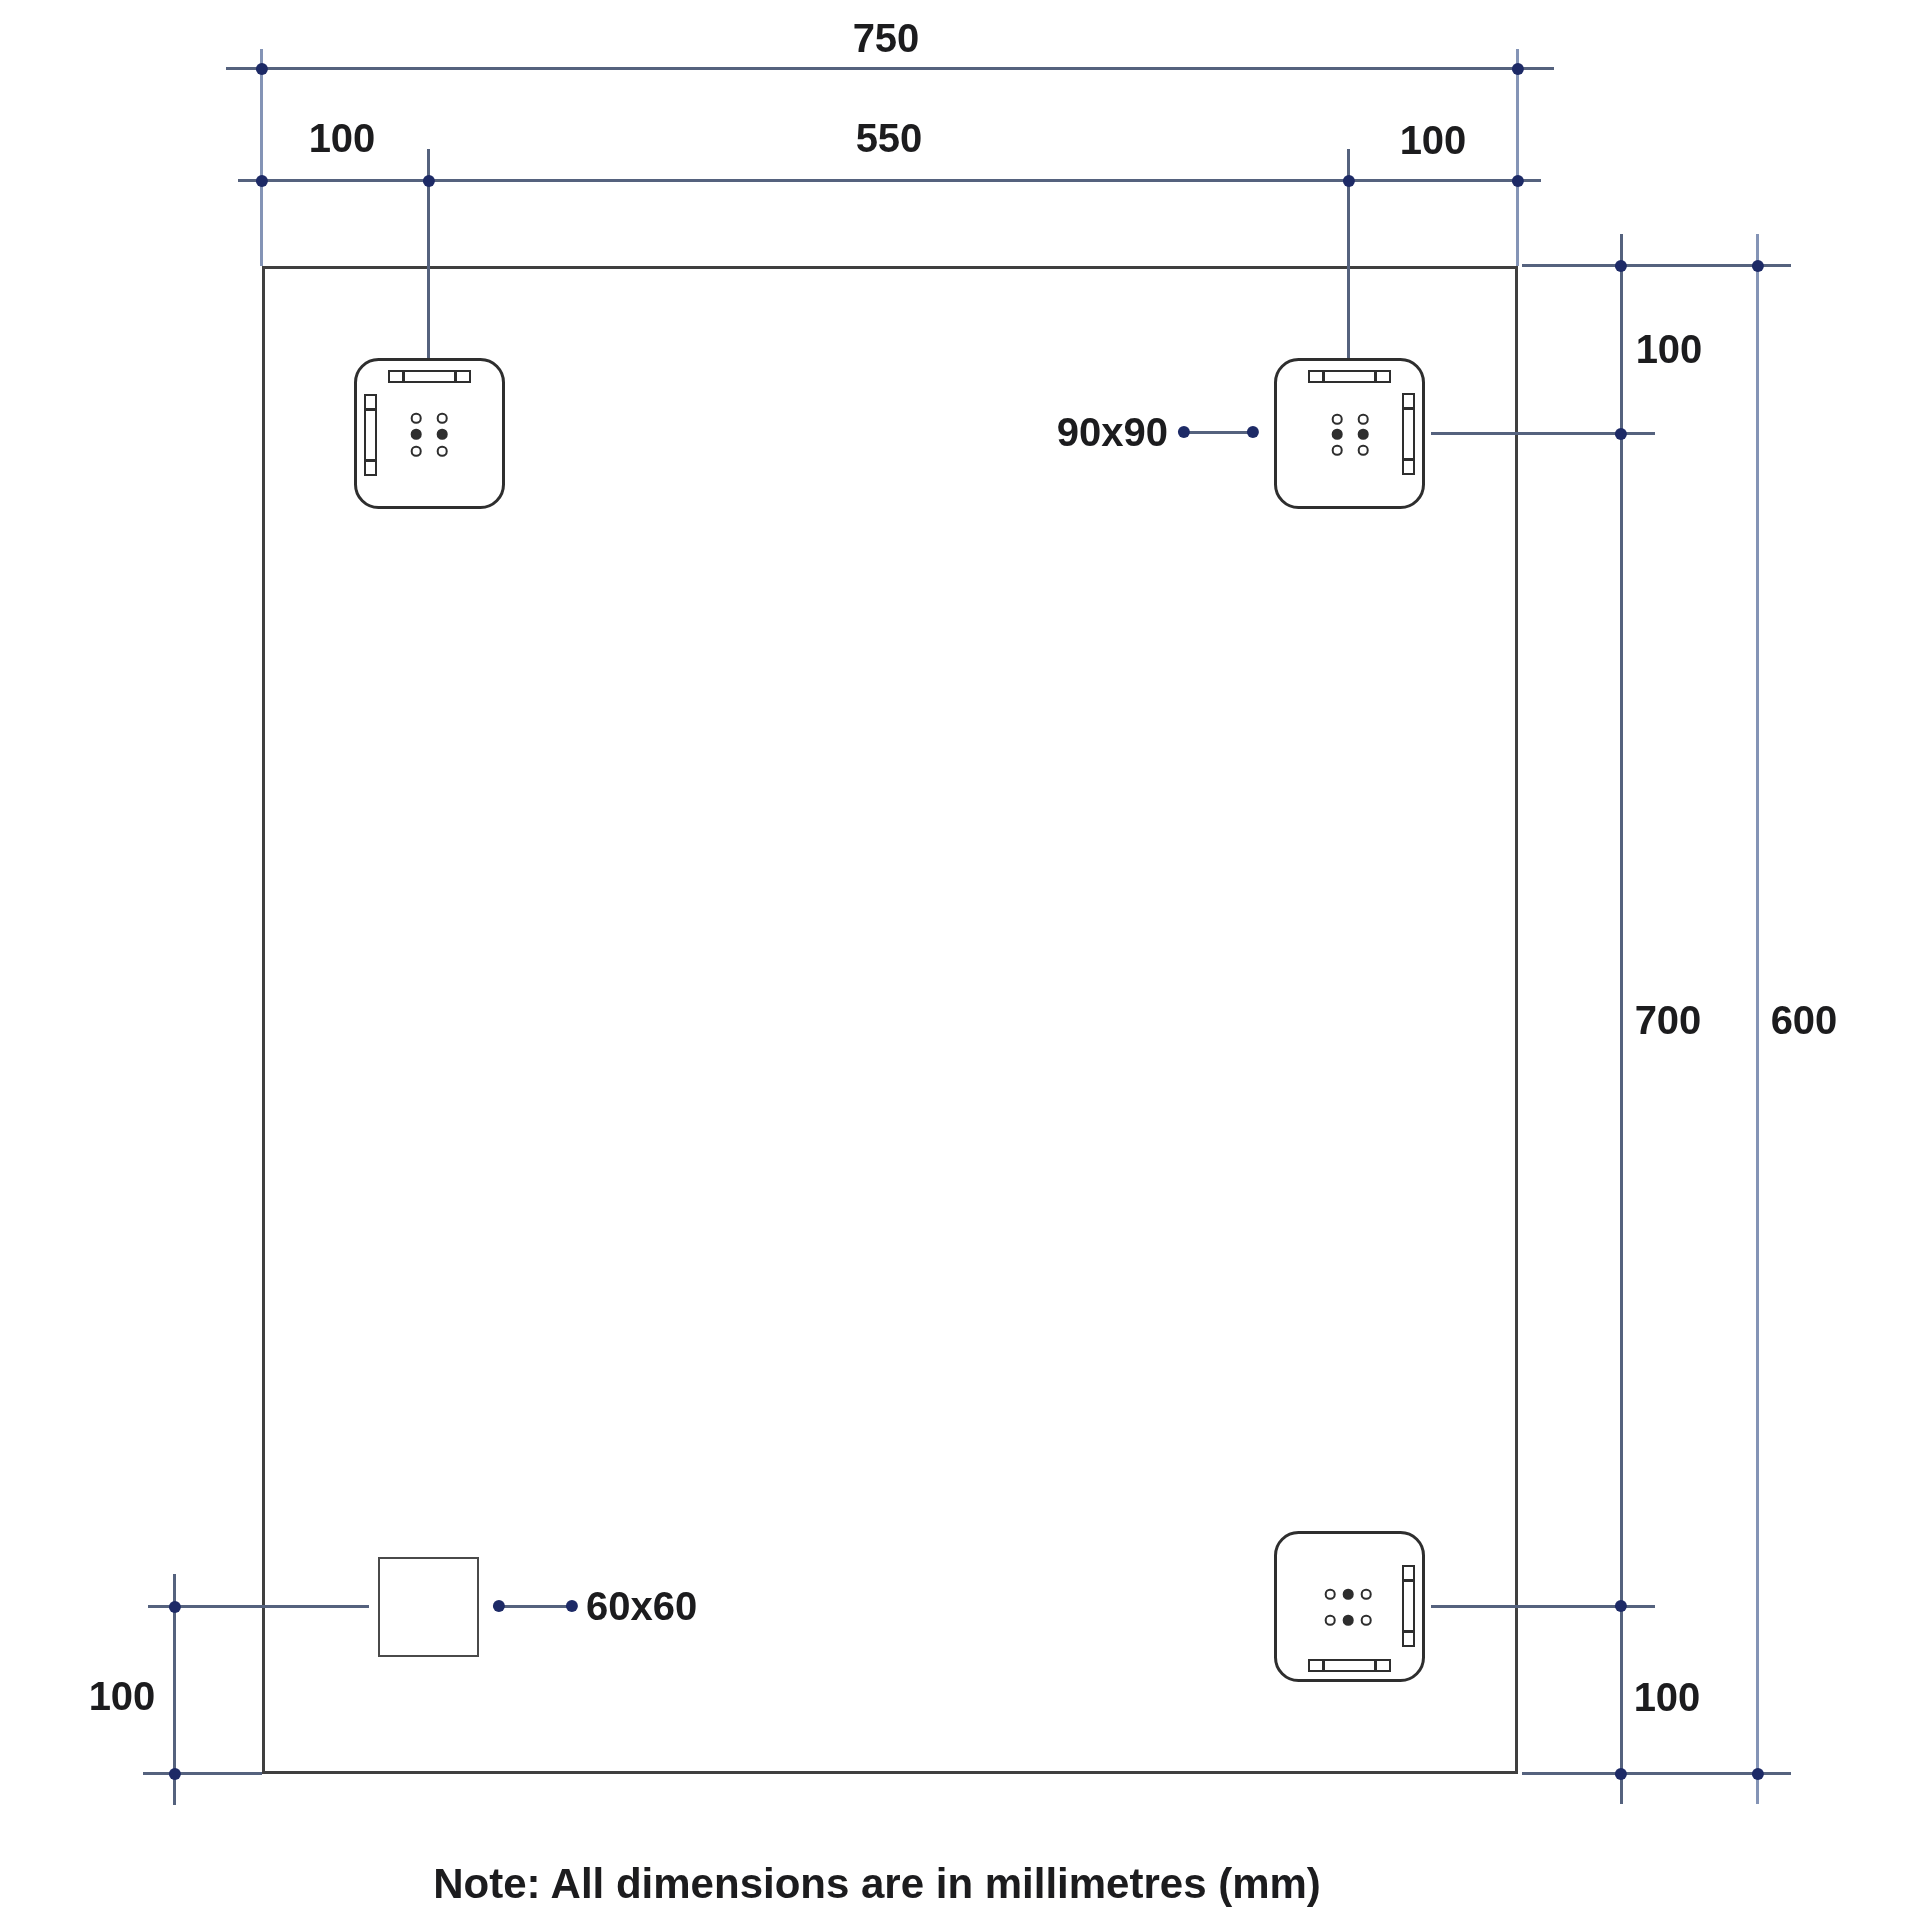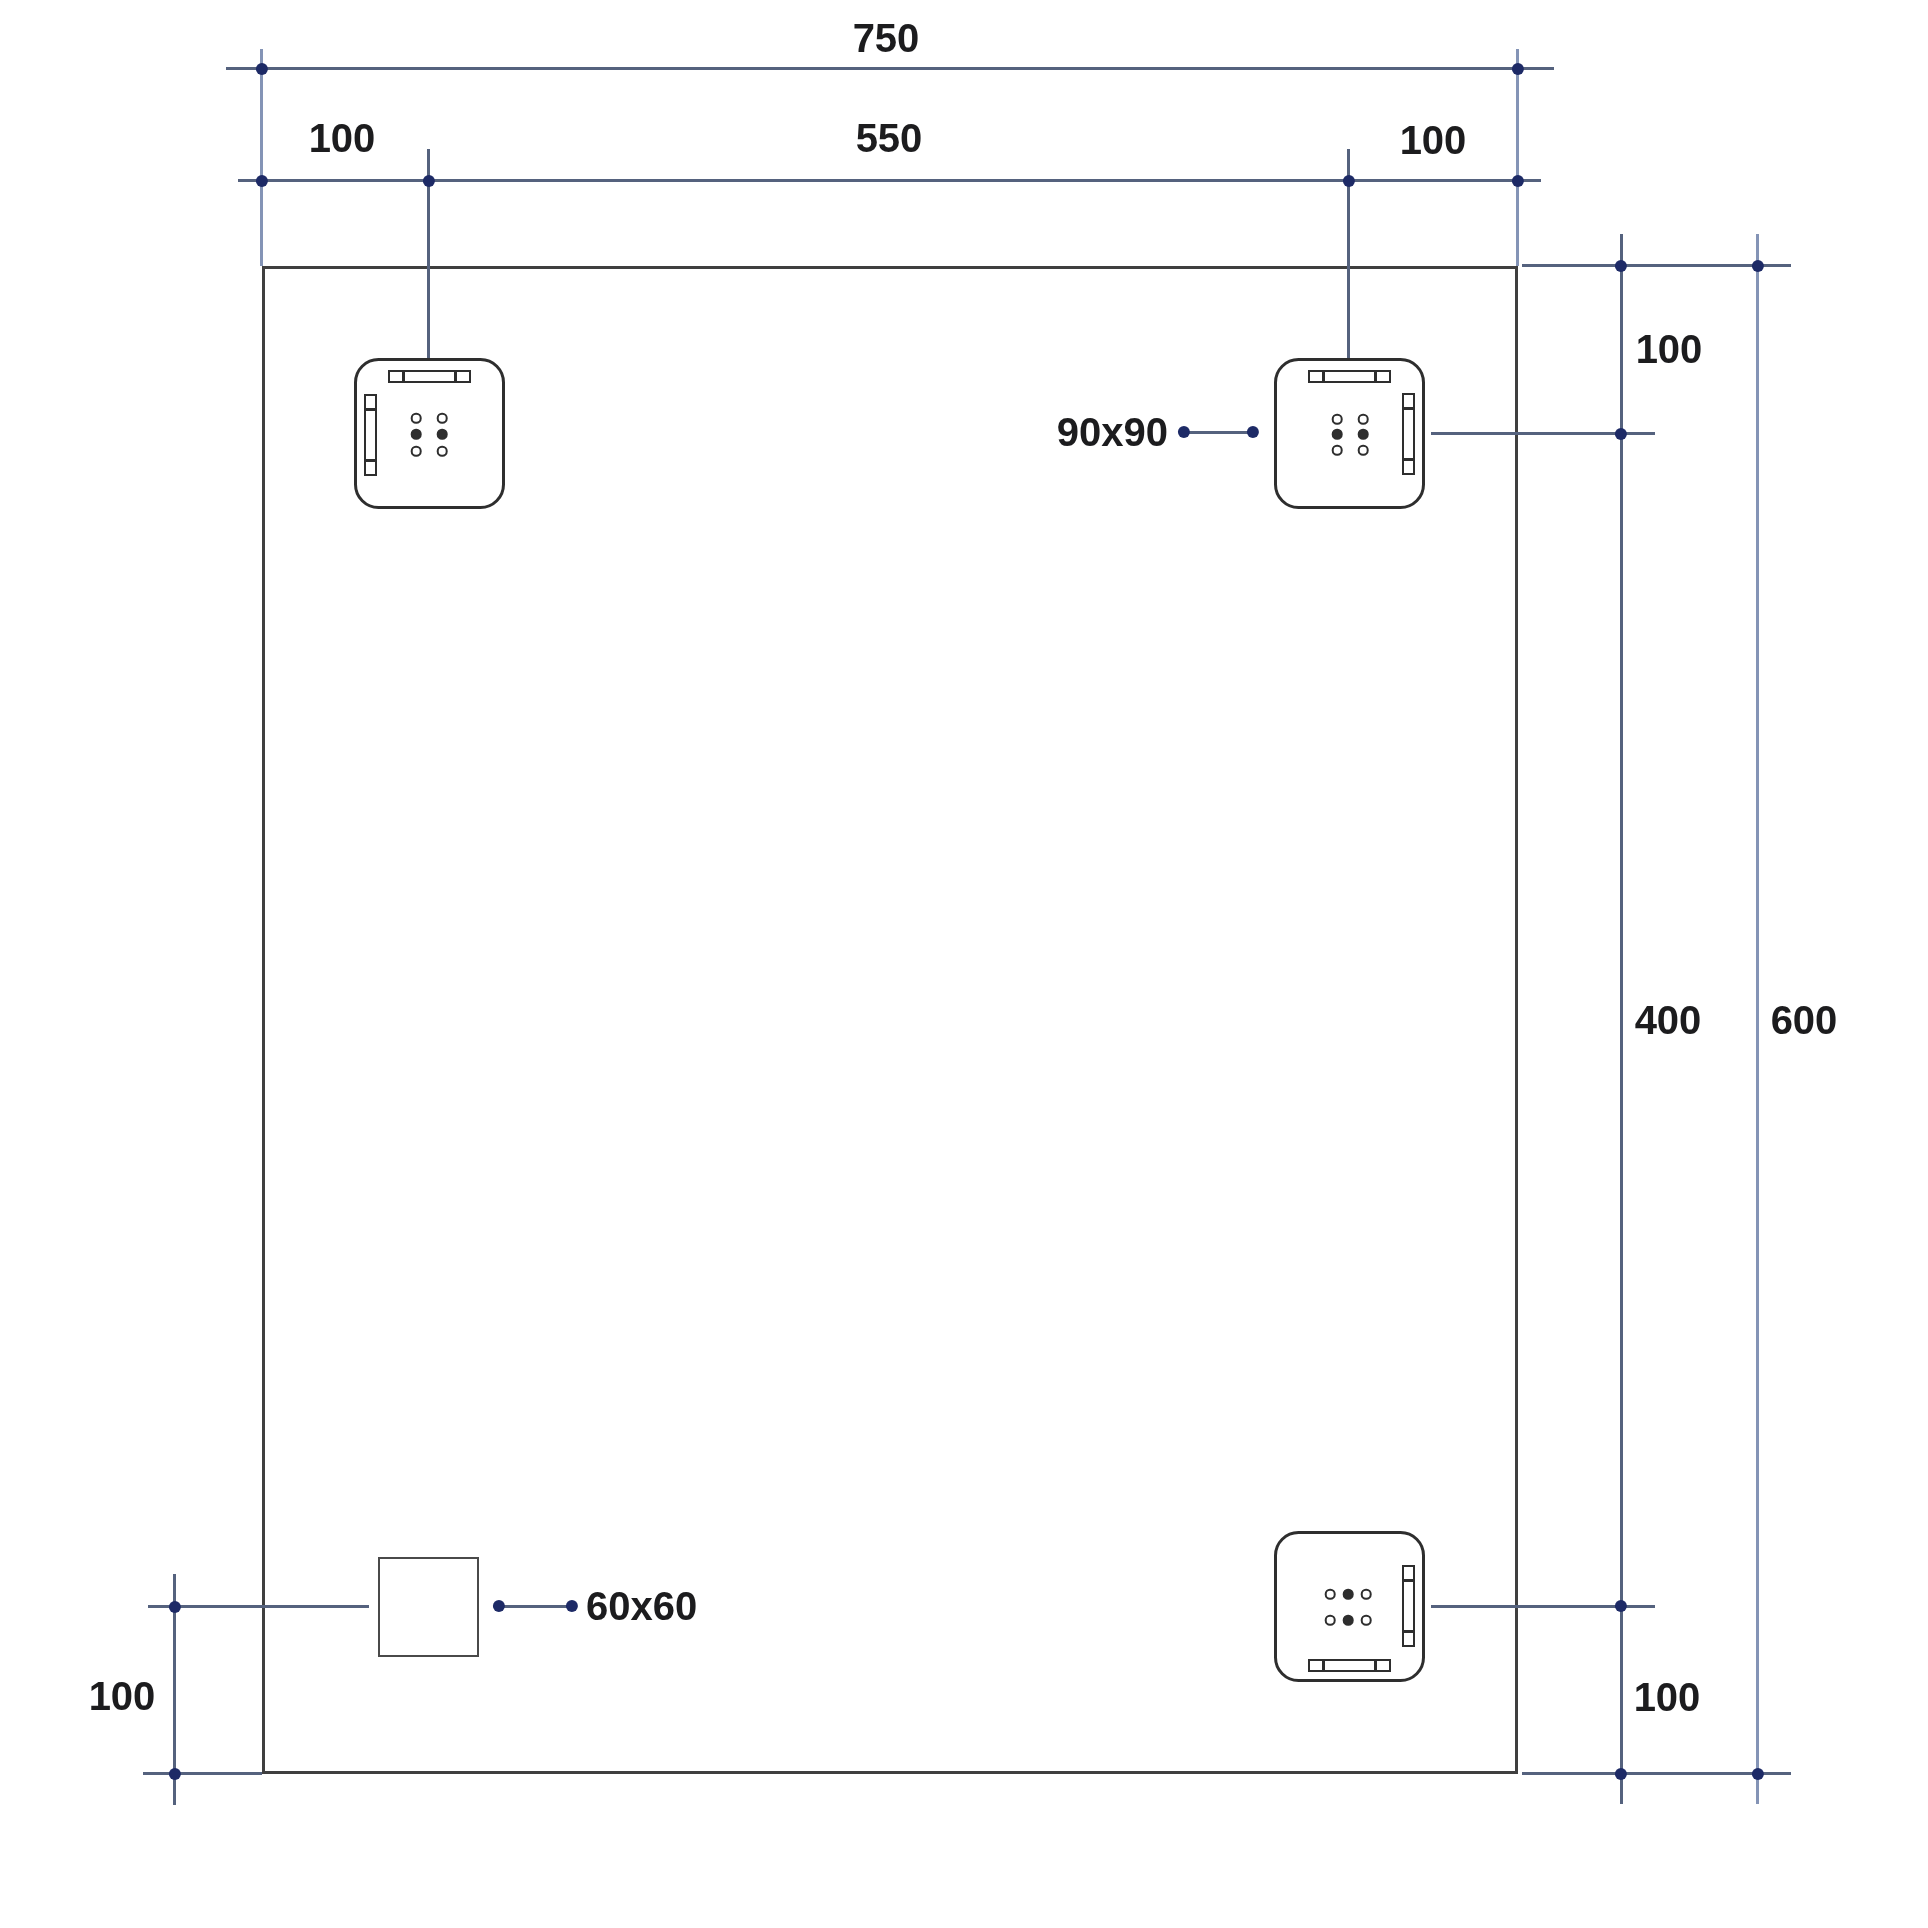--- a/index.html
+++ b/index.html
@@ -81,21 +81,21 @@
   <div class="dot" style="left:1184px;top:432px;"></div>
   <div class="dot" style="left:1253px;top:432px;"></div>
   <div class="dot" style="left:499px;top:1606px;"></div>
   <div class="dot" style="left:572px;top:1606px;"></div>
 
   <div class="dim-label" style="left:886px;top:38px;">750</div>
   <div class="dim-label" style="left:342px;top:138px;">100</div>
   <div class="dim-label" style="left:889px;top:138px;">550</div>
   <div class="dim-label" style="left:1433px;top:140px;">100</div>
   <div class="dim-label" style="left:1669px;top:349px;">100</div>
-  <div class="dim-label" style="left:1668px;top:1020px;">400</div>
+  <div class="dim-label" style="left:1668px;top:1020px;">700</div>
   <div class="dim-label" style="left:1804px;top:1020px;">600</div>
   <div class="dim-label" style="left:1667px;top:1697px;">100</div>
   <div class="dim-label" style="left:122px;top:1696px;">100</div>
   <div class="dim-label align-right" style="left:1168px;top:432px;">90x90</div>
   <div class="dim-label align-left" style="left:586px;top:1606px;">60x60</div>
 
   <div class="bracket" style="left:354px;top:358px;">
     <div class="plate"></div>
     <div class="slot h" style="left:34px;top:12.2px;width:83px;height:13px;">
         <div class="cap-a"></div>
@@ -144,15 +144,16 @@
     <div class="screw" style="left:56px;top:63px;"></div>
     <div class="screw filled" style="left:74px;top:63px;"></div>
     <div class="screw" style="left:92px;top:63px;"></div>
     <div class="screw" style="left:56px;top:89px;"></div>
     <div class="screw filled" style="left:74px;top:89px;"></div>
     <div class="screw" style="left:92px;top:89px;"></div>
   </div>
 
   <div id="square-cutout"></div>
 
+  <div id="note">Note: All dimensions are in millimetres (mm)</div>
 
 </div>
 
 
 </body></html>

